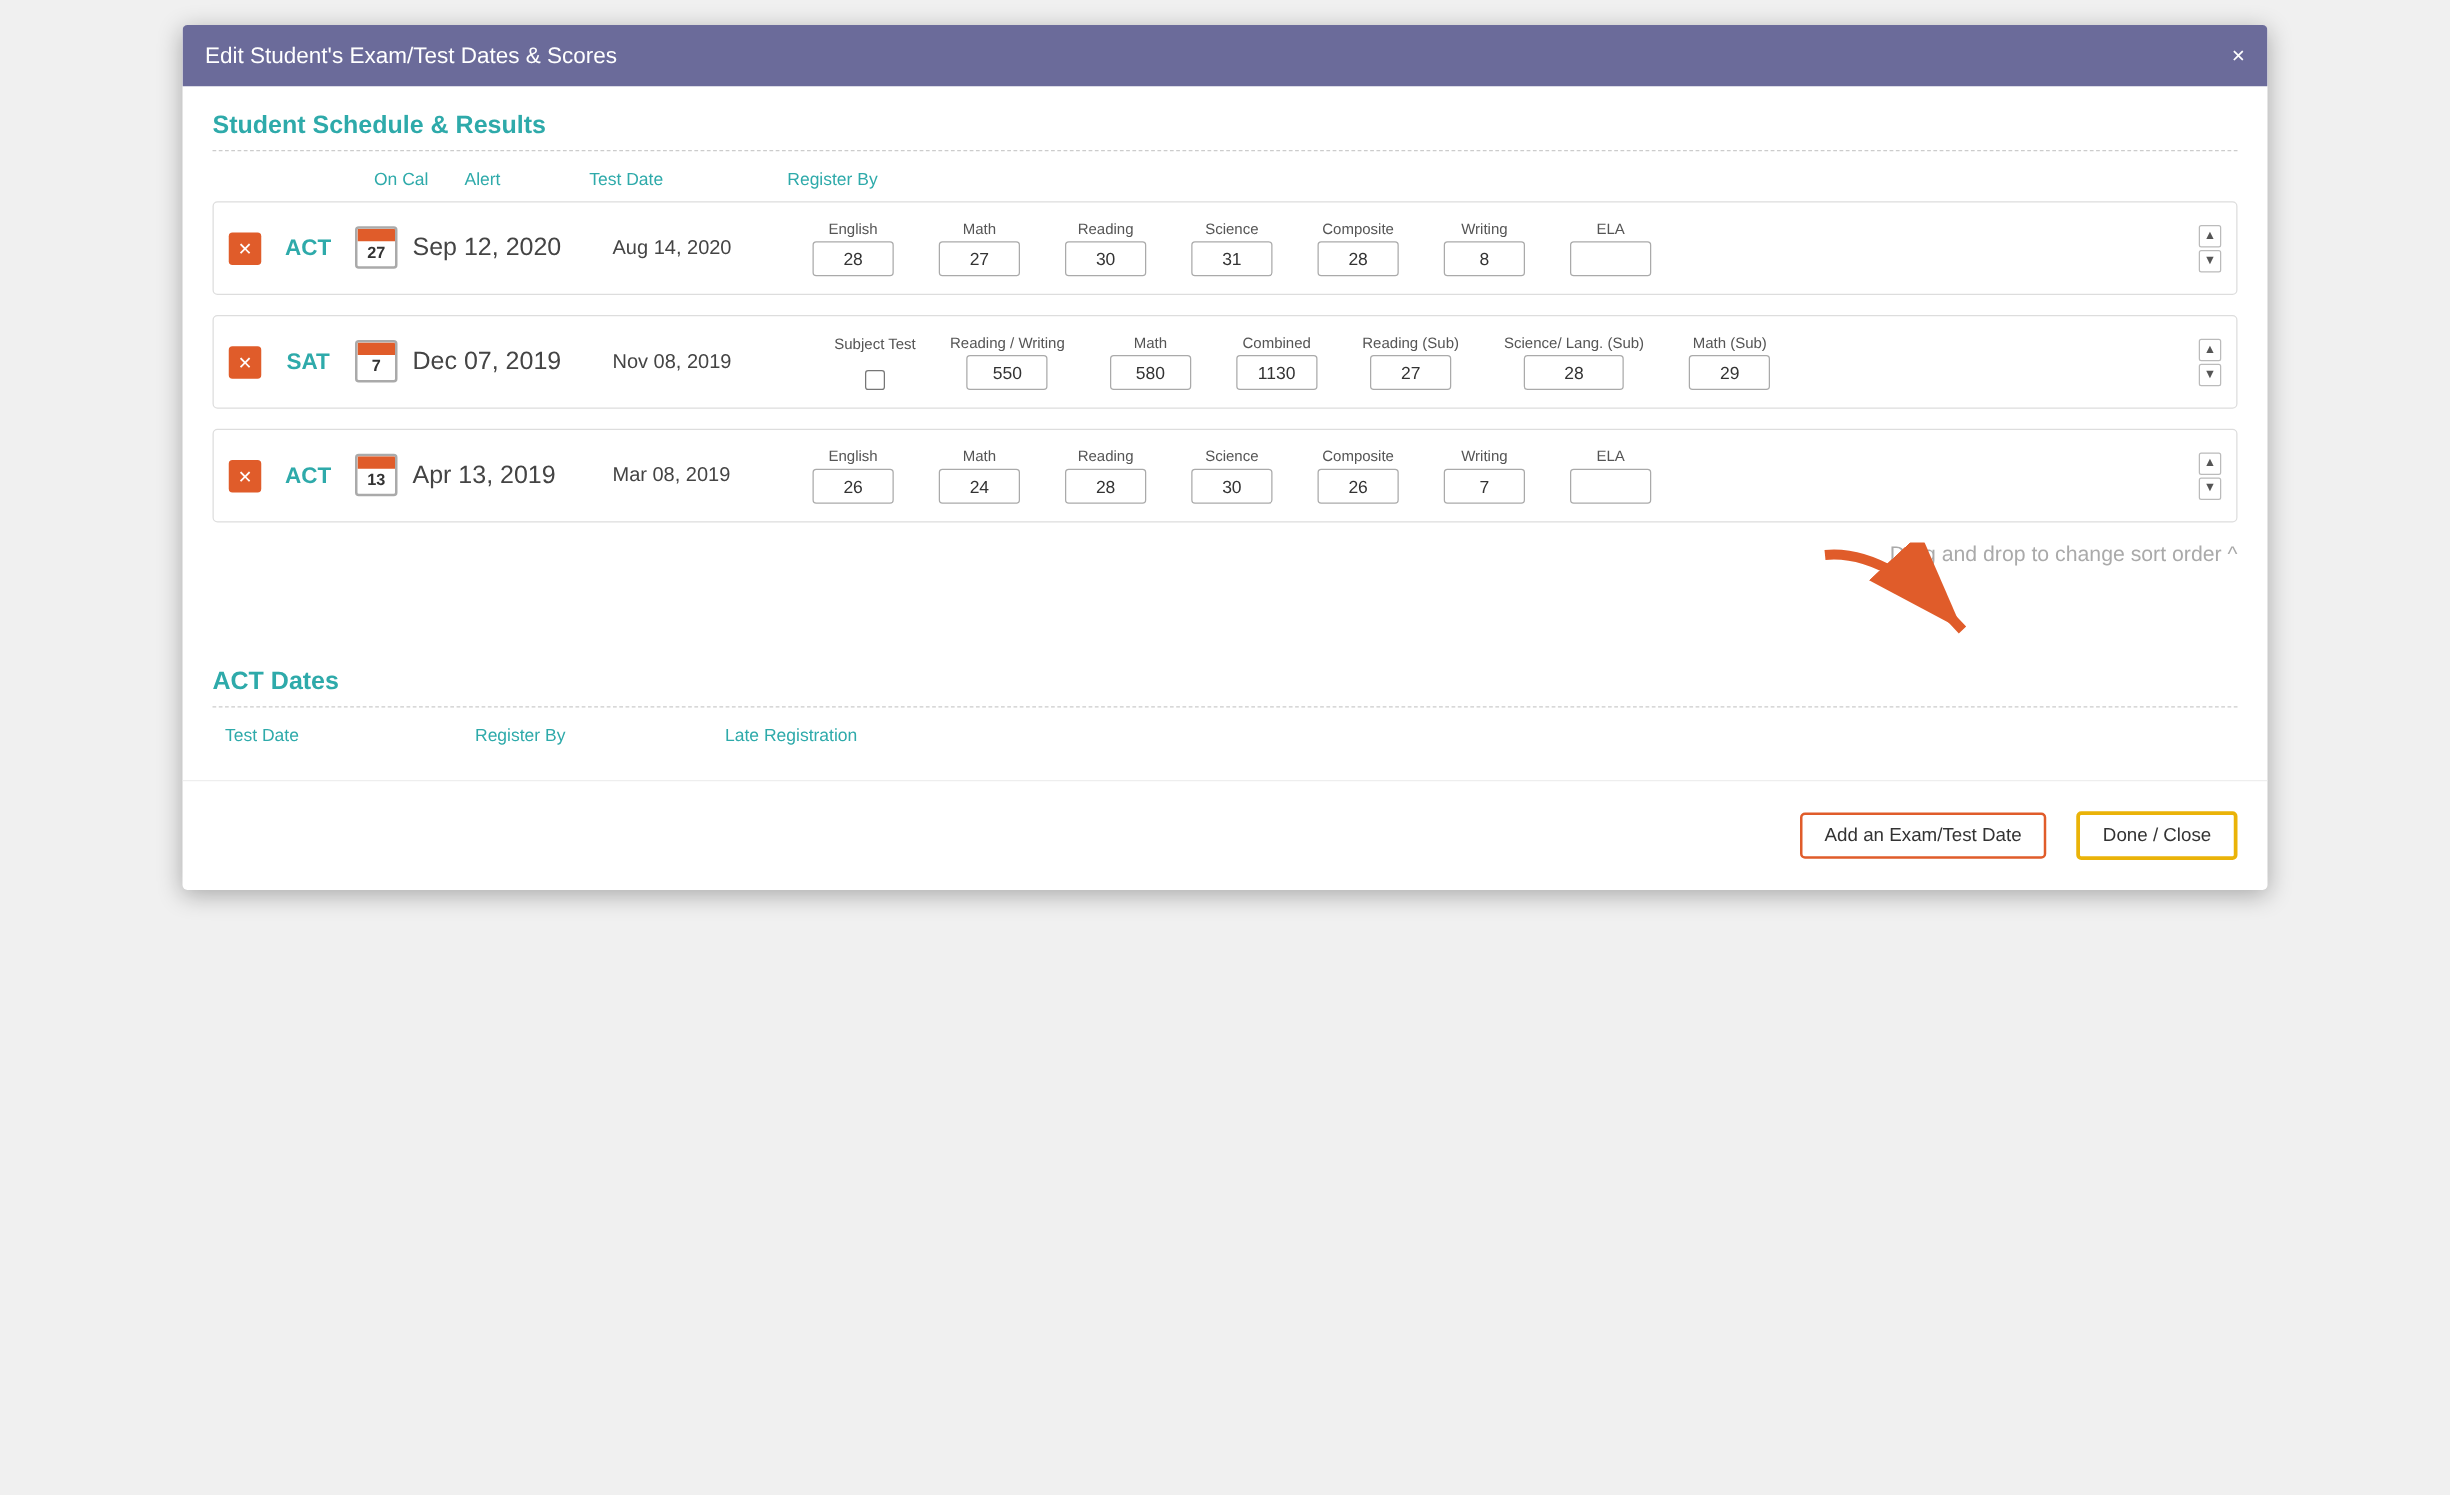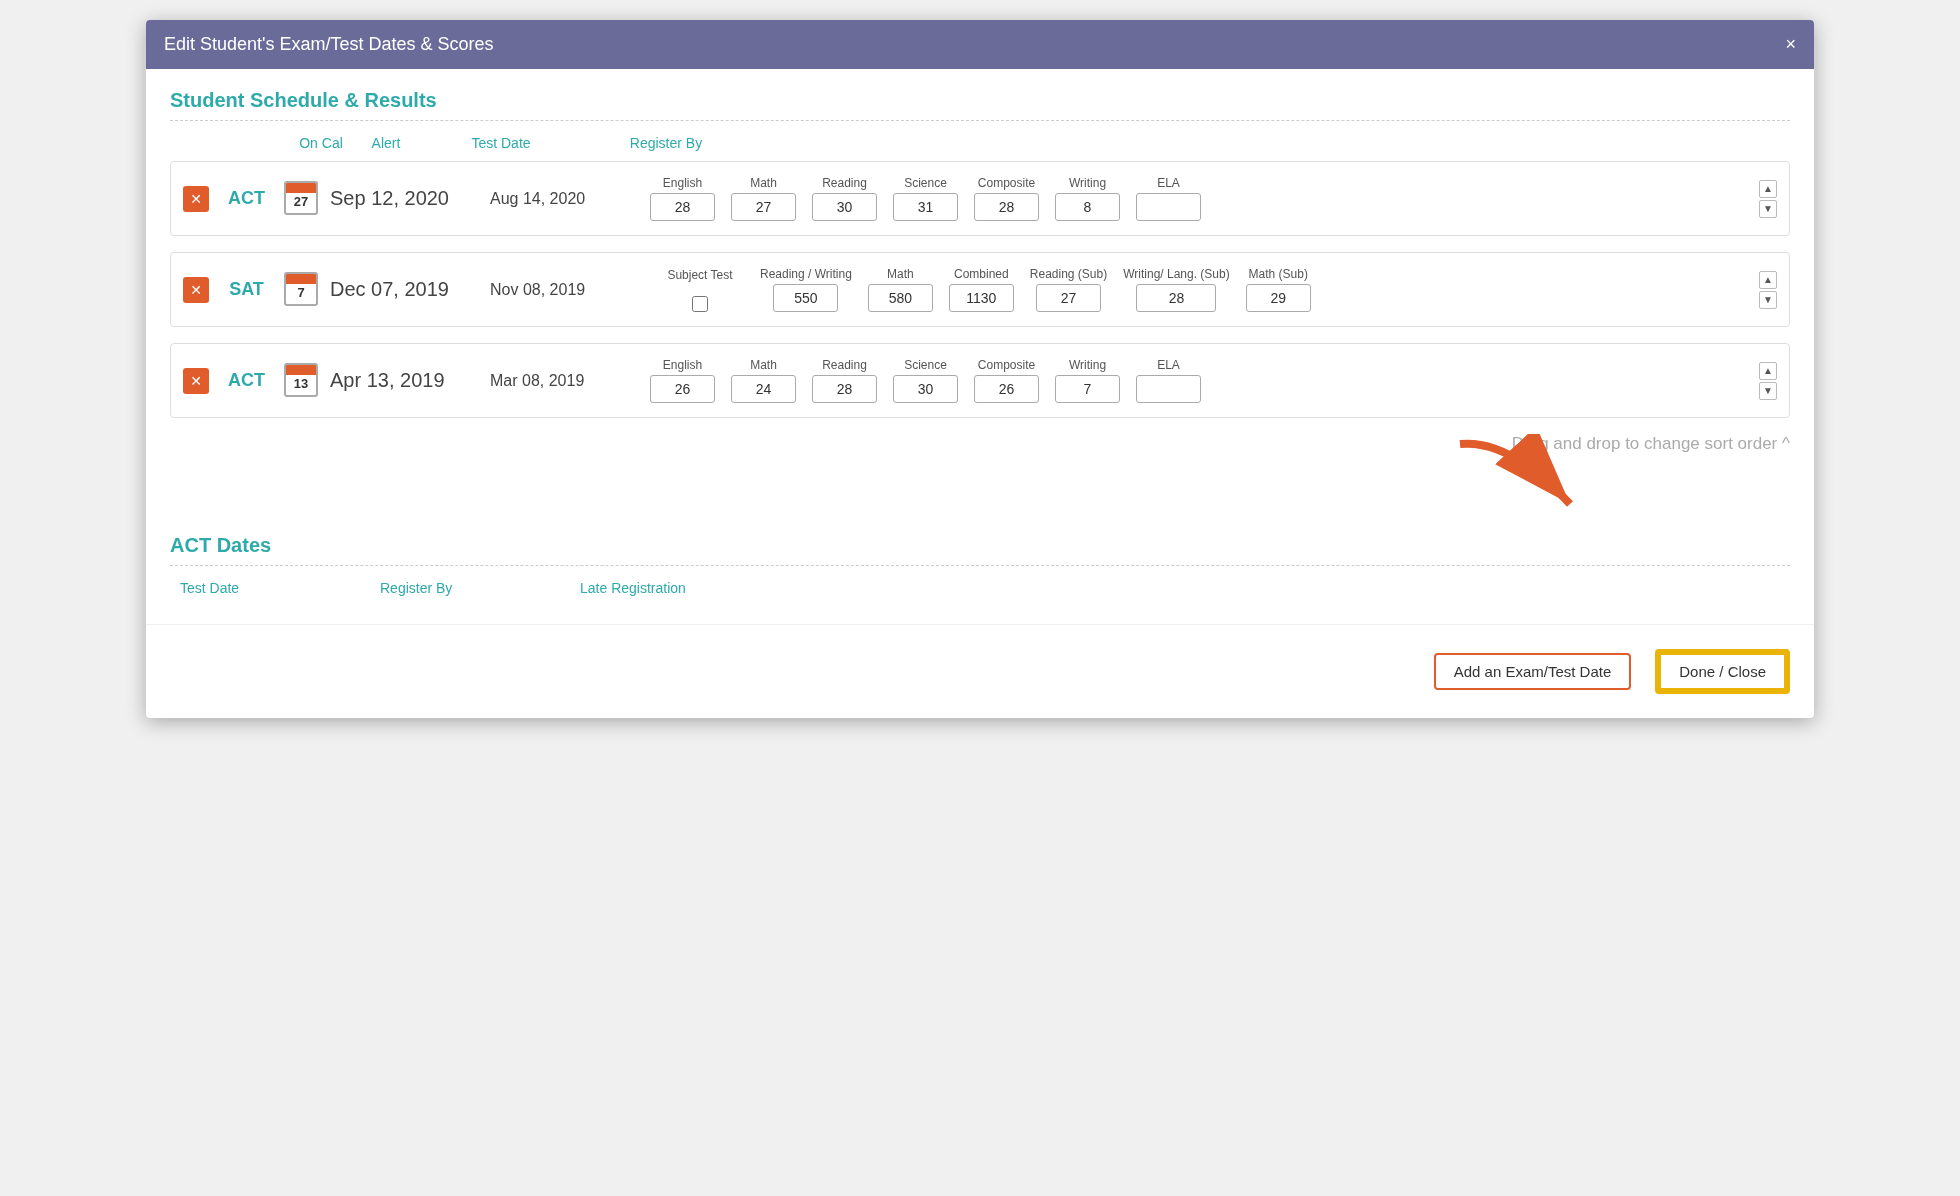--- a/index.html
+++ b/index.html
@@ -18,35 +18,35 @@
     .col-registerby { color: #2eaaaa; font-size: 14px; width: 160px; text-align: center; }
     .col-results { color: #2eaaaa; font-size: 14px; flex: 1; text-align: center; }
     .exam-card { border: 1px solid #ddd; border-radius: 4px; margin-bottom: 16px; padding: 14px 12px; display: flex; align-items: center; gap: 10px; position: relative; }
     .delete-btn { background: #e05c2a; color: white; border: none; border-radius: 3px; width: 26px; height: 26px; font-size: 14px; cursor: pointer; display: flex; align-items: center; justify-content: center; flex-shrink: 0; }
     .exam-type { color: #2eaaaa; font-size: 18px; font-weight: bold; width: 55px; text-align: center; flex-shrink: 0; }
     .exam-date { font-size: 20px; color: #444; width: 150px; flex-shrink: 0; }
     .register-date { font-size: 16px; color: #444; width: 150px; flex-shrink: 0; }
     .subject-test-area { width: 100px; flex-shrink: 0; display: flex; flex-direction: column; align-items: center; gap: 14px; }
     .subject-test-label { font-size: 12px; color: #555; }
     .subject-test-checkbox { width: 16px; height: 16px; }
-    .scores-grid { display: flex; flex-wrap: wrap; gap: 8px 16px; flex: 1; }
+    .scores-grid { display: flex; flex-wrap: wrap; gap: 8px 36px; flex: 1; }
     .score-field { display: flex; flex-direction: column; align-items: center; gap: 3px; }
     .score-label { font-size: 12px; color: #555; }
     .score-input { width: 65px; height: 28px; border: 1px solid #aaa; border-radius: 3px; text-align: center; font-size: 14px; color: #333; padding: 4px; }
     .scroll-controls { display: flex; flex-direction: column; gap: 2px; flex-shrink: 0; }
     .scroll-btn { background: none; border: 1px solid #bbb; border-radius: 2px; width: 18px; height: 18px; cursor: pointer; display: flex; align-items: center; justify-content: center; font-size: 10px; color: #555; }
     .drag-info { text-align: right; font-size: 17px; color: #aaa; margin-bottom: 10px; }
     .act-dates-section { margin-top: 10px; }
     .act-dates-header { display: flex; gap: 0; padding: 0 10px; margin-bottom: 8px; }
     .act-col-testdate { color: #2eaaaa; font-size: 14px; width: 200px; }
     .act-col-registerby { color: #2eaaaa; font-size: 14px; width: 200px; }
     .act-col-latereg { color: #2eaaaa; font-size: 14px; flex: 1; }
     .modal-footer { padding: 24px 24px; border-top: 1px solid #eee; display: flex; justify-content: flex-end; gap: 24px; align-items: center; }
     .btn-add { background: white; color: #333; border: 2px solid #e05c2a; border-radius: 4px; padding: 8px 18px; font-size: 15px; cursor: pointer; }
-    .btn-close { background: white; color: #333; border: 6px solid #eab308; border-radius: 4px; padding: 8px 18px; font-size: 15px; cursor: pointer; }
+    .btn-close { background: white; color: #333; border: 3px solid #eab308; border-radius: 4px; padding: 8px 18px; font-size: 15px; cursor: pointer; }
     
     .cal-icon { width: 36px; height: 36px; display: inline-block; }
     .cal-icon-inner { width: 34px; height: 34px; border: 2px solid #aaa; border-radius: 3px; overflow: hidden; }
     .cal-top { background: #e05c2a; height: 10px; display: flex; align-items: center; justify-content: center; }
     .cal-num { font-size: 13px; font-weight: bold; color: #333; line-height: 1; text-align: center; padding-top: 2px; }
     
     .modal-body::-webkit-scrollbar { width: 10px; }
     .modal-body::-webkit-scrollbar-thumb { background: #ccc; border-radius: 5px; }
   </style>
 </head>
@@ -148,21 +148,21 @@
           </div>
           <div class="score-field">
             <span class="score-label">Combined</span>
             <input class="score-input" type="text" value="1130" style="">
           </div>
           <div class="score-field">
             <span class="score-label">Reading (Sub)</span>
             <input class="score-input" type="text" value="27" style="">
           </div>
           <div class="score-field">
-            <span class="score-label">Writing/ Lang. (Sub)</span>
+            <span class="score-label">Science/ Lang. (Sub)</span>
             <input class="score-input" type="text" value="28" style="width: 80px;">
           </div>
           <div class="score-field">
             <span class="score-label">Math (Sub)</span>
             <input class="score-input" type="text" value="29" style="">
           </div>
         </div>
         <div class="scroll-controls">
           <button class="scroll-btn">▲</button>
           <button class="scroll-btn">▼</button>

